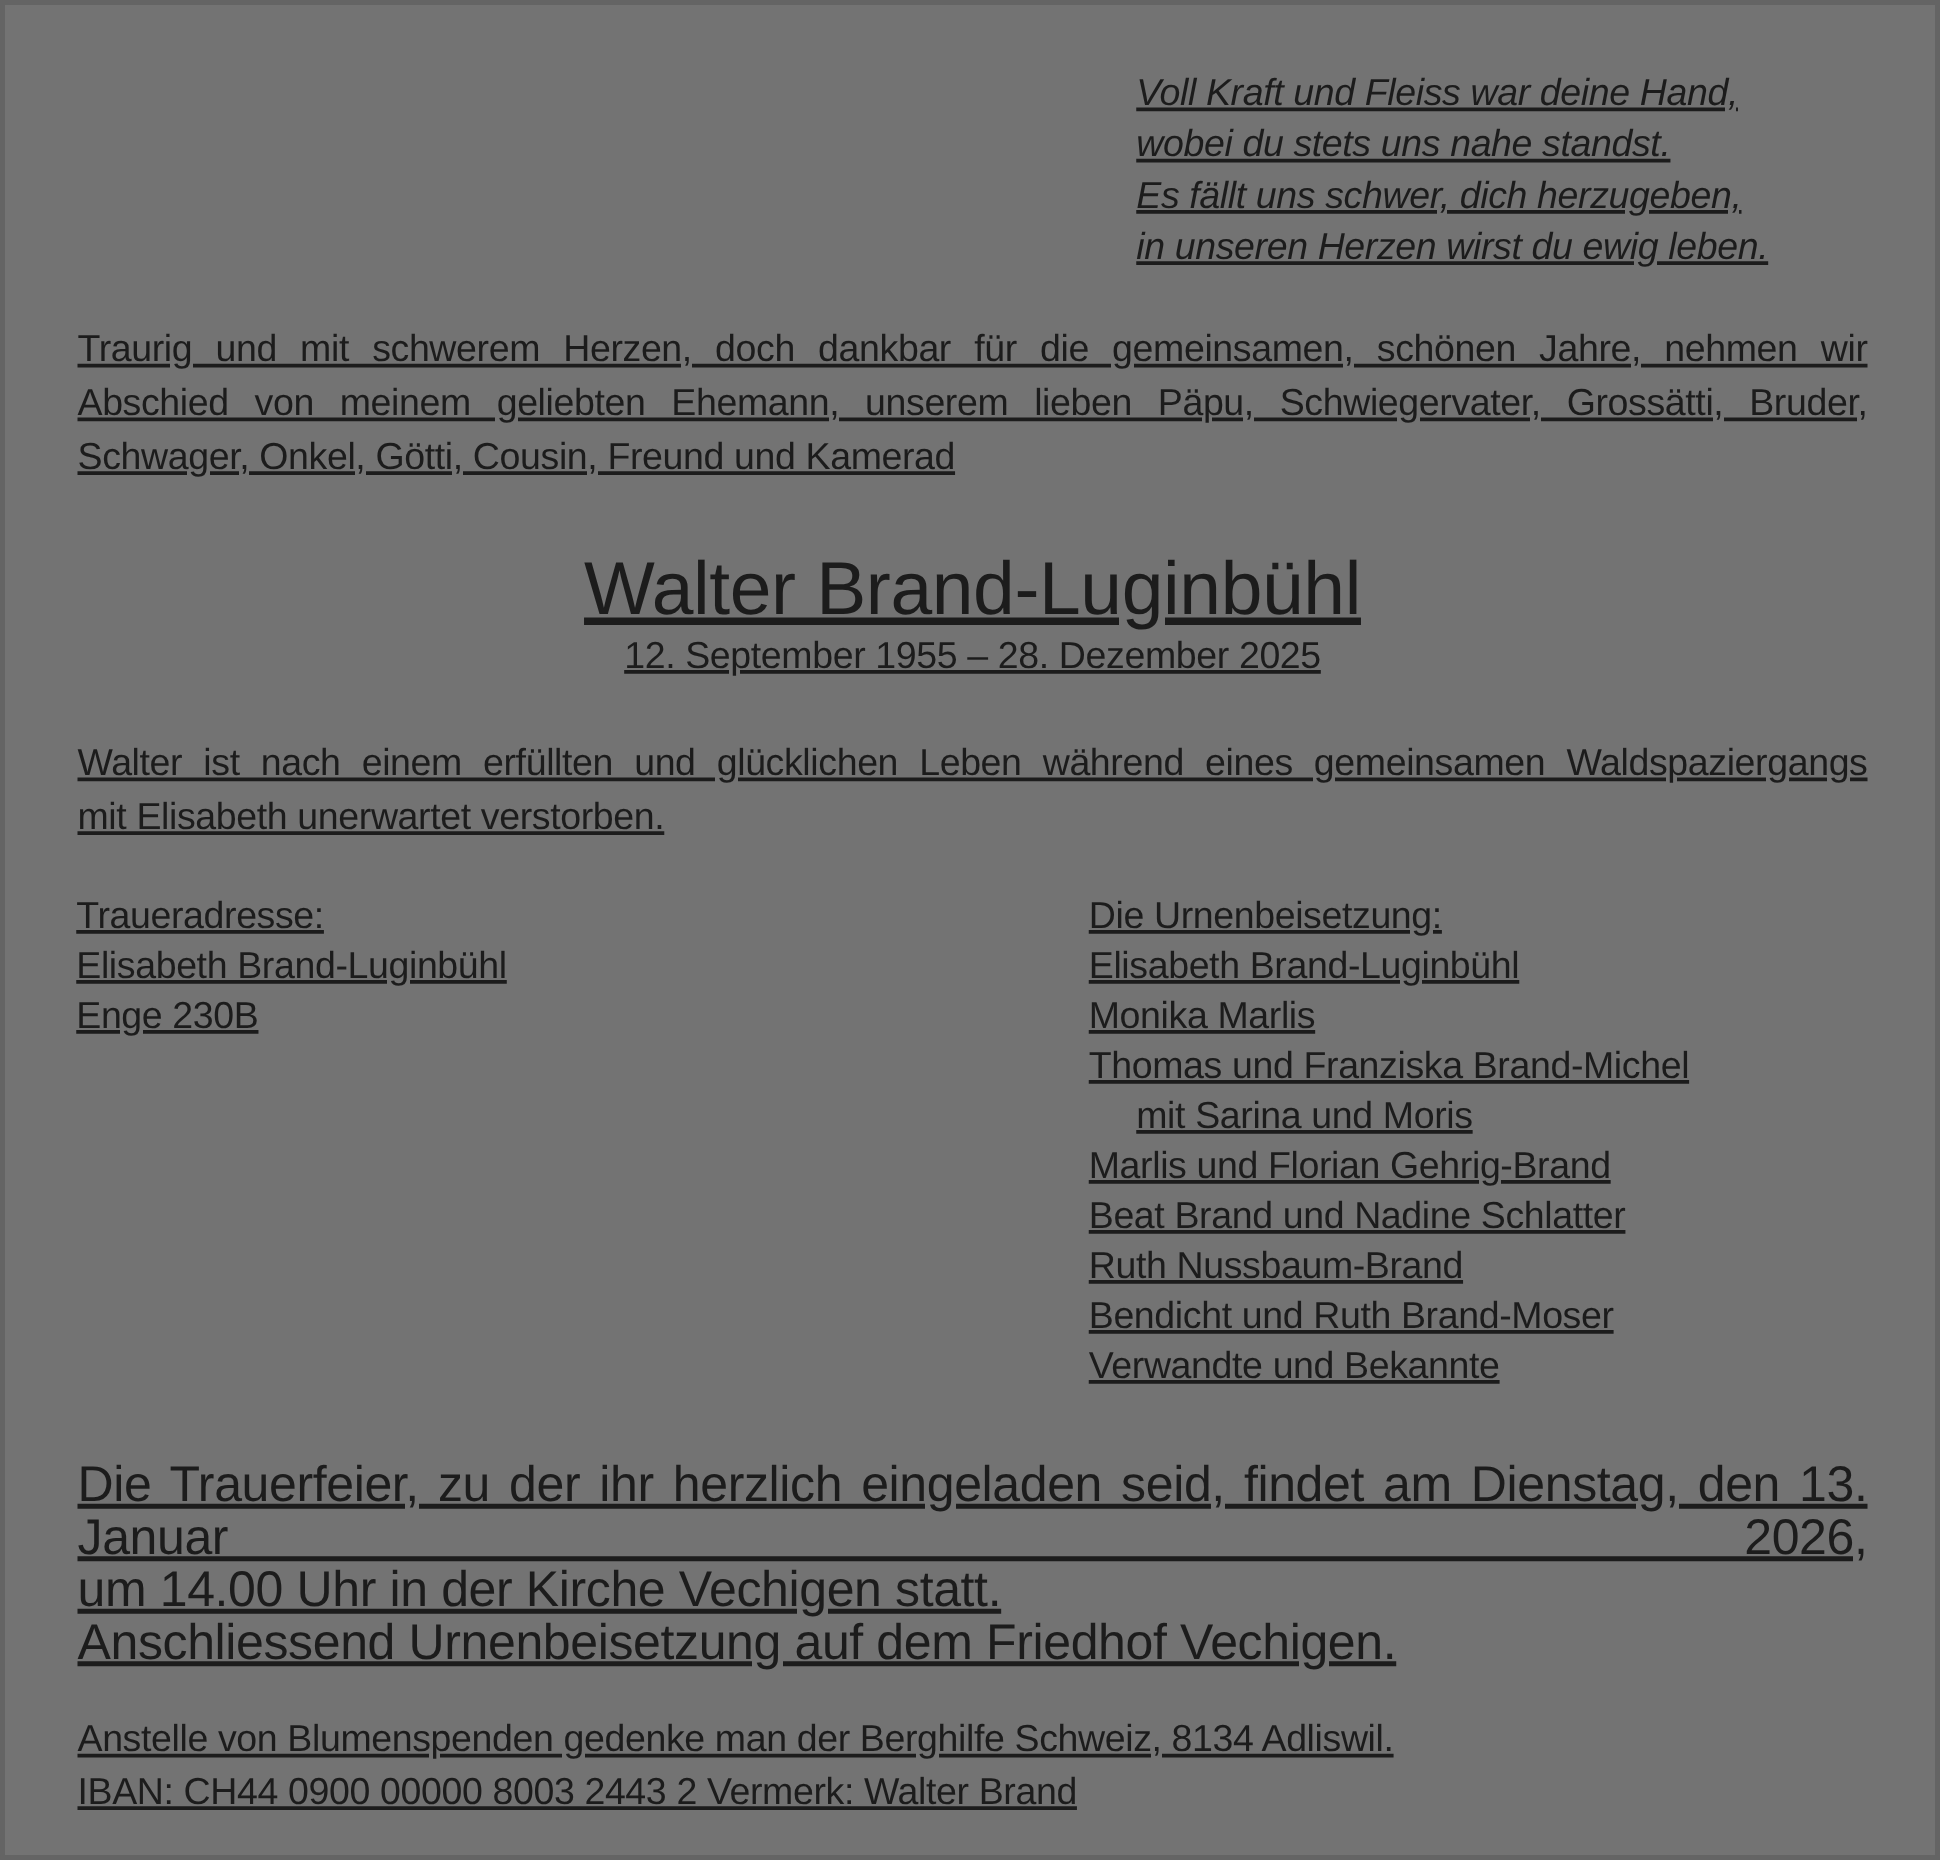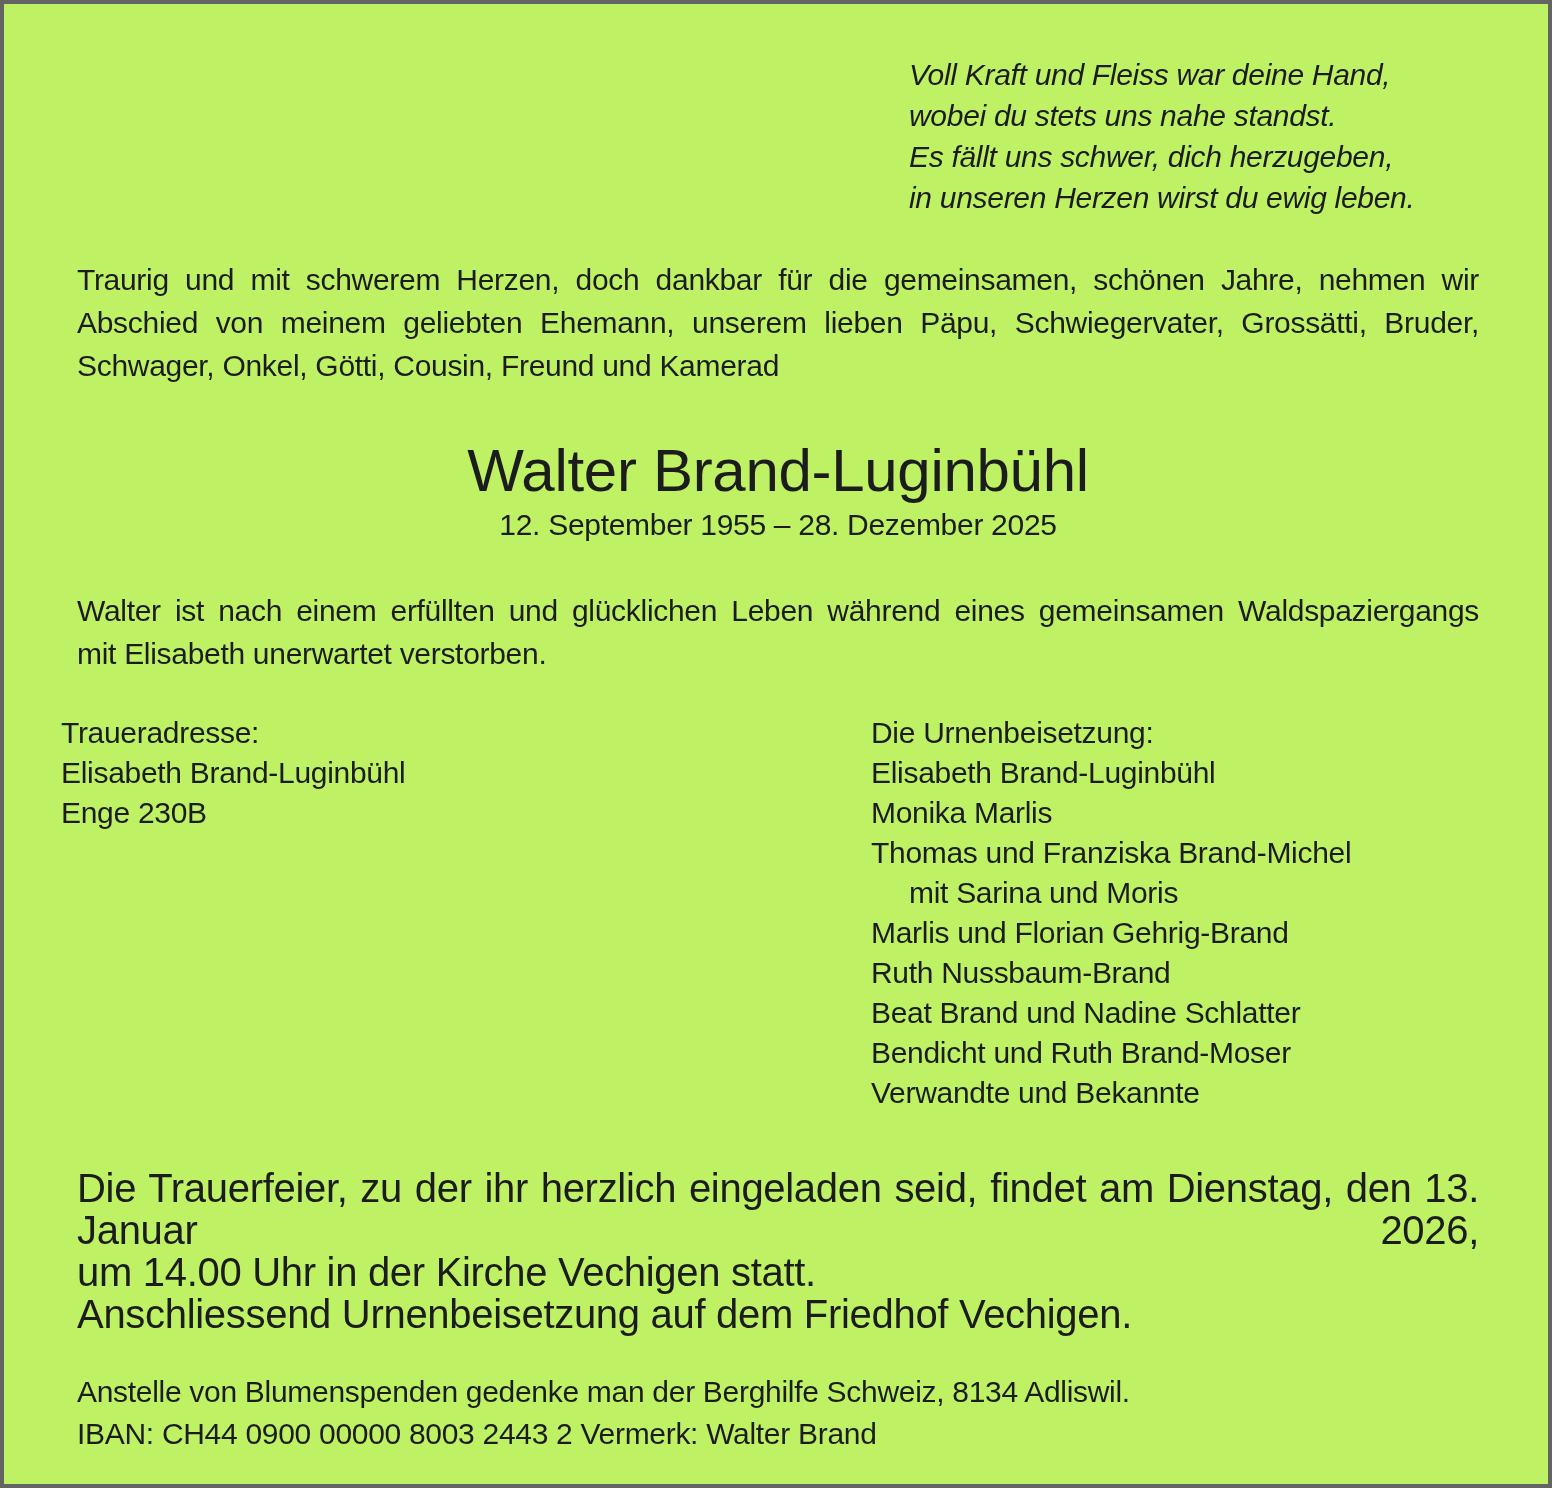--- a/index.html
+++ b/index.html
@@ -2,26 +2,27 @@
 <html><head>
 <meta charset="utf-8">
 <style>
   html, body { margin: 0; padding: 0; background: #ffffff; }
   .page {
     position: relative;
     width: 1552px;
     height: 1488px;
     box-sizing: border-box;
     border: 4px solid #646464;
-    background: #bef264;
+    background: #737373;
     padding: 50px 53px 0 57px;
     color: #1c1c1c;
     font-family: "Liberation Sans", "DejaVu Sans", sans-serif;
     letter-spacing: -0.3px;
     overflow: hidden;
+    text-decoration: underline;
   }
   .poem {
     margin-left: 848px;
     font-style: italic;
     font-size: 30px;
     line-height: 41px;
   }
   .line  { display: block; }
   .jline { display: block; text-align: justify; text-align-last: justify; }
   .intro {
@@ -42,21 +43,21 @@
     display: flex;
     margin-top: 38px;
     font-size: 30px;
     line-height: 40px;
   }
   .col-left  { flex: 0 0 810px; width: 810px; }
   .col-right { flex: 1; }
   .indent { padding-left: 38px; }
   .service  { margin-top: 54px; font-size: 40px; line-height: 42px; }
   .donation { margin-top: 36px; font-size: 30px; line-height: 42px; }
-  p { margin: 16px; }
+  p { margin: 1px; }
 </style>
 </head>
 <body>
 
 <div class="page">
 
   <div class="poem">
     <span class="line">Voll Kraft und Fleiss war deine Hand,</span>
     <span class="line">wobei du stets uns nahe standst.</span>
     <span class="line">Es fällt uns schwer, dich herzugeben,</span>
@@ -85,22 +86,22 @@
       <div class="line">Elisabeth Brand-Luginbühl</div>
       <div class="line">Enge 230B</div>
     </div>
     <div class="col-right">
       <div class="line">Die Urnenbeisetzung:</div>
       <div class="line">Elisabeth Brand-Luginbühl</div>
       <div class="line">Monika Marlis</div>
       <div class="line">Thomas und Franziska Brand-Michel</div>
       <div class="line indent">mit Sarina und Moris</div>
       <div class="line">Marlis und Florian Gehrig-Brand</div>
+      <div class="line">Beat Brand und Nadine Schlatter</div>
       <div class="line">Ruth Nussbaum-Brand</div>
-      <div class="line">Beat Brand und Nadine Schlatter</div>
       <div class="line">Bendicht und Ruth Brand-Moser</div>
       <div class="line">Verwandte und Bekannte</div>
     </div>
   </div>
 
   <p class="service">
     <span class="jline">Die Trauerfeier, zu der ihr herzlich eingeladen seid, findet am Dienstag, den 13. Januar 2026,</span>
     <span class="line">um 14.00 Uhr in der Kirche Vechigen statt.</span>
     <span class="line">Anschliessend Urnenbeisetzung auf dem Friedhof Vechigen.</span>
   </p>

